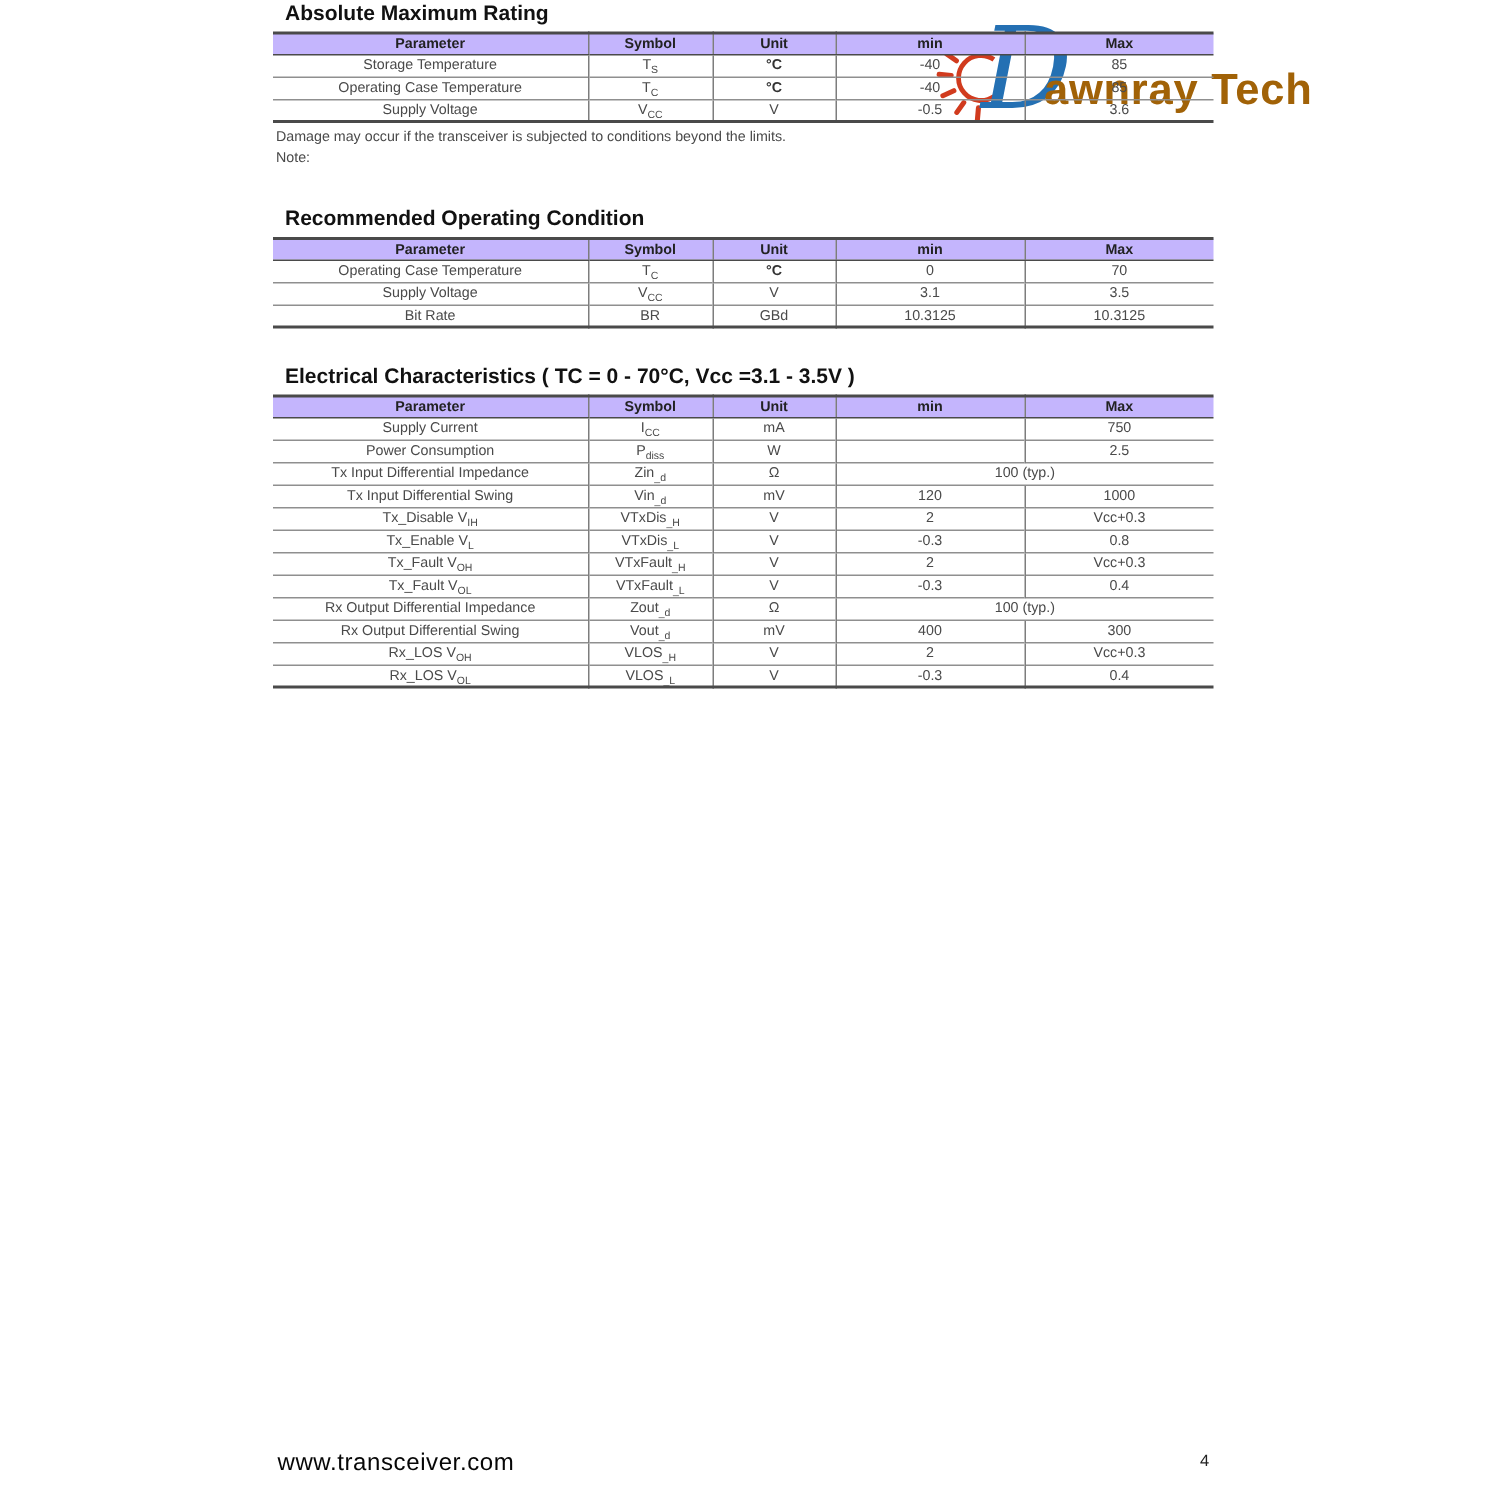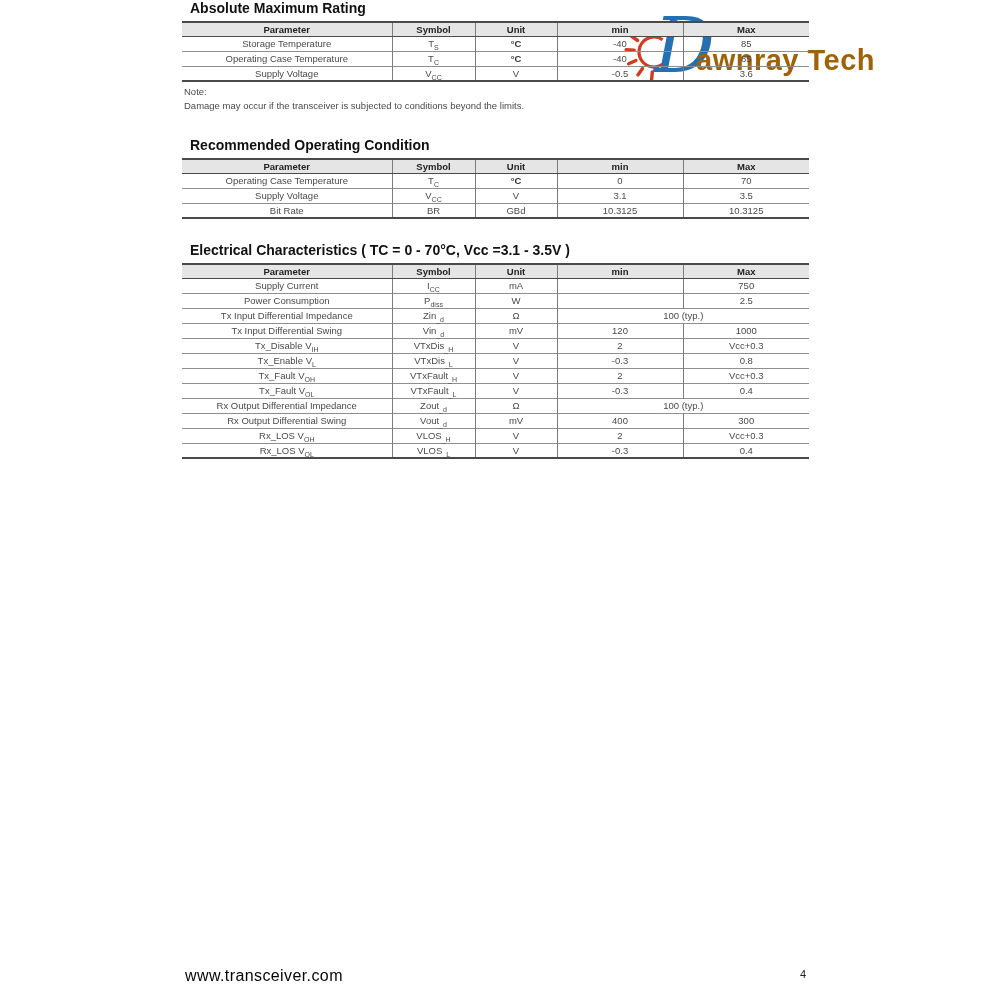--- a/index.html
+++ b/index.html
@@ -17,21 +17,21 @@
   
   .content { position:absolute; left:182px; top:0; width:627px; }
   h2.section-title { font-size:14px; line-height:17px; font-weight:bold; color:#111; margin:0 0 4px 8px; }
   #title-abs { }
   #title-rec { margin-top:24px; }
   #title-elec { margin-top:23px; }
 
   table.ds { border-collapse:collapse; width:627px; table-layout:fixed;
              font-size:9.5px; color:#4a4a4a;
              border-top:2px solid #4a4a4a; border-bottom:2px solid #4a4a4a; }
-  table.ds th { background:#e5e5e5; color:#222; font-weight:bold; height:14px;
+  table.ds th { background:#c4b5fd; color:#222; font-weight:bold; height:14px;
                 border-bottom:1px solid #4a4a4a; text-align:center; vertical-align:middle; }
   table.ds td { height:15px; text-align:center; vertical-align:middle;
                 border-top:1px solid #8f8f8f; }
   table.ds th + th, table.ds td + td { border-left:1px solid #7d7d7d; }
   table.ds sub { font-size:7px; line-height:0; }
   td.unit-bold { font-weight:bold; color:#333; }
 
   .note { margin-top:3px; margin-left:2px; font-size:9.5px; line-height:14px; color:#4a4a4a; }
 
   
@@ -99,22 +99,22 @@
             <td>Supply Voltage</td>
             <td>V<sub>CC</sub></td>
             <td>V</td>
             <td>-0.5</td>
             <td>3.6</td>
           </tr>
         </tbody>
       </table>
 
     <div class="note">
+      <div>Damage may occur if the transceiver is subjected to conditions beyond the limits.</div>
       <div>Note:</div>
-      <div>Damage may occur if the transceiver is subjected to conditions beyond the limits.</div>
     </div>
 
     <h2 class="section-title" id="title-rec">Recommended Operating Condition</h2>
     <table class="ds">
         <colgroup>
           <col style="width: 210px;">
           <col style="width: 83px;">
           <col style="width: 82px;">
           <col style="width: 126px;">
           <col style="width: 126px;">

